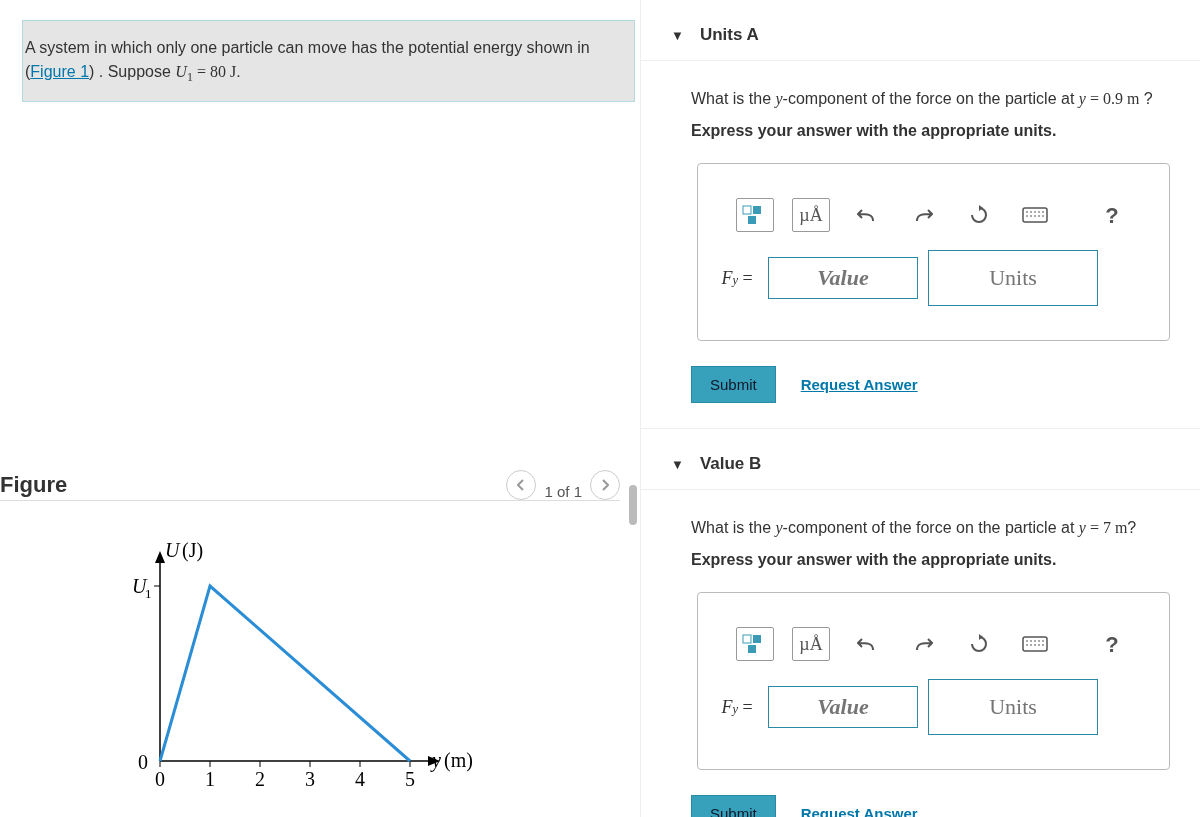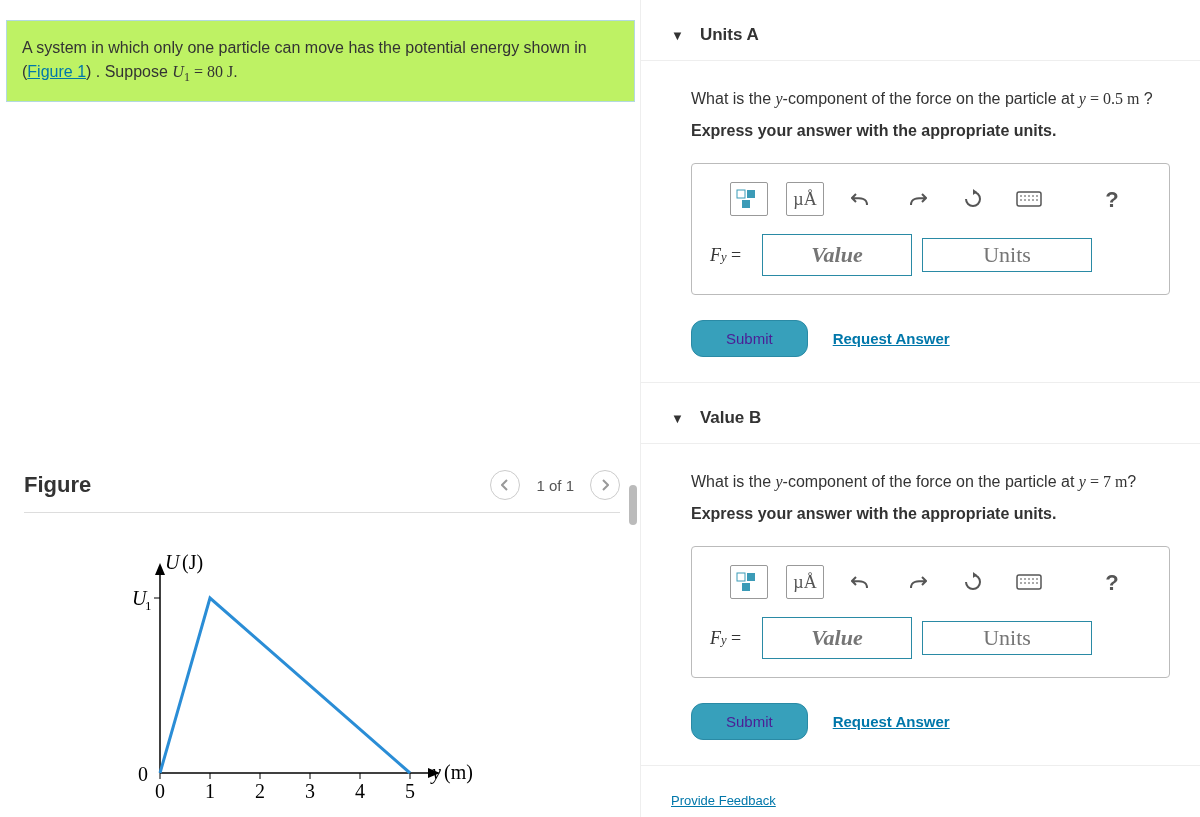--- a/index.html
+++ b/index.html
@@ -15,24 +15,24 @@
     height: 817px;
     display: flex;
     position: relative;
   }
   .left {
     width: 640px;
     box-sizing: border-box;
     position: relative;
   }
   .problem-box {
-    margin: 20px 5px 0 6px;
-    background: #bef264;
+    margin: 20px 5px 0 22px;
+    background: #e5e5e5;
     border: 1px solid #b3d9e0;
-    padding: 15px 15px;
+    padding: 15px 2px;
     font-size: 16px;
     line-height: 1.5;
   }
   .problem-box a {
     color: #0077aa;
     text-decoration: underline;
   }
   .serif { font-family: "Times New Roman", Times, serif; }
   .sub { vertical-align: sub; font-size: 0.75em; }
   .italic { font-style: italic; }
@@ -41,32 +41,30 @@
     position: absolute;
     top: 470px;
     left: 0;
     right: 20px;
   }
   .figure-header {
     display: flex;
     align-items: center;
     justify-content: space-between;
     border-bottom: 1px solid #ddd;
-    padding-bottom: 12px;
-    margin-left: 24px;
   }
   .figure-title {
     font-size: 22px;
     font-weight: bold;
     color: #333;
   }
   .figure-nav {
     display: flex;
-    align-items: center;
-    gap: 16px;
+    align-items: flex-end;
+    gap: 8px;
     font-size: 15px;
     color: #555;
   }
   .nav-btn {
     width: 28px;
     height: 28px;
     border: 1px solid #ccc;
     border-radius: 50%;
     display: flex;
     align-items: center;
@@ -115,21 +113,22 @@
   }
   .part-body {
     padding: 25px 30px 25px 50px;
     font-size: 16px;
     line-height: 1.6;
   }
   .toolbar {
     margin-top: 20px;
     border: 1px solid #bbb;
     border-radius: 4px;
-    padding: 18px 18px;
+    padding: 34px 18px;
+    margin-left: 6px;
   }
   .toolbar-row {
     display: flex;
     align-items: center;
     gap: 18px;
     padding: 0 20px 18px 20px;
     color: #555;
     font-size: 17px;
   }
   .tool-btn {
@@ -150,57 +149,57 @@
     display: flex;
     align-items: center;
     gap: 10px;
   }
   .answer-label {
     font-family: "Times New Roman", Times, serif;
     font-size: 18px;
     font-style: italic;
     color: #333;
     min-width: 42px;
-    text-align: left;
+    text-align: center;
   }
   .value-input {
     width: 150px;
     height: 42px;
     border: 1px solid #2a8aa5;
     font-family: "Times New Roman", Times, serif;
     font-style: italic;
     font-size: 22px;
     color: #888;
     text-align: center;
     box-sizing: border-box;
     font-weight: bold;
   }
   .units-input {
     width: 170px;
-    height: 34px;
+    height: 56px;
     border: 1px solid #2a8aa5;
     font-family: "Times New Roman", Times, serif;
     font-size: 22px;
     color: #888;
     text-align: center;
     box-sizing: border-box;
   }
   .submit-row {
     margin-top: 25px;
     display: flex;
     align-items: center;
     gap: 25px;
   }
   .submit-btn {
     background: #37a0bb;
-    color: #4c1d95;
+    color: #0f172a;
     border: 1px solid #2a8aa5;
-    padding: 9px 34px;
+    padding: 9px 18px;
     font-size: 15px;
-    border-radius: 12px;
+    border-radius: 0;
     cursor: pointer;
   }
   .link {
     color: #0077aa;
     text-decoration: underline;
     font-weight: bold;
     font-size: 15px;
     cursor: pointer;
   }
   .feedback {
@@ -283,21 +282,21 @@
     <div class="scrollbar">
       <div class="scroll-thumb"></div>
     </div>
 
     <div class="part-header">
       <span class="caret">▼</span>
       <span>Units A</span>
     </div>
     <div class="part-body">
       <div>
-        <span>What is the </span><span class="serif italic">y</span><span>-component of the force on the particle at </span><span class="serif italic">y</span><span class="serif"> = 0.5 m</span><span> ?</span>
+        <span>What is the </span><span class="serif italic">y</span><span>-component of the force on the particle at </span><span class="serif italic">y</span><span class="serif"> = 0.9 m</span><span> ?</span>
       </div>
       <div style="font-weight:bold; margin-top:6px;">Express your answer with the appropriate units.</div>
 
       <div class="toolbar">
         <div class="toolbar-row">
           <div class="tool-btn boxed">
             <svg width="26" height="20" viewBox="0 0 26 20">
               <rect x="1" y="1" width="8" height="8" fill="#fff" stroke="#3b9bb7"></rect>
               <rect x="11" y="1" width="8" height="8" fill="#3b9bb7"></rect>
               <rect x="6" y="11" width="8" height="8" fill="#3b9bb7"></rect>

